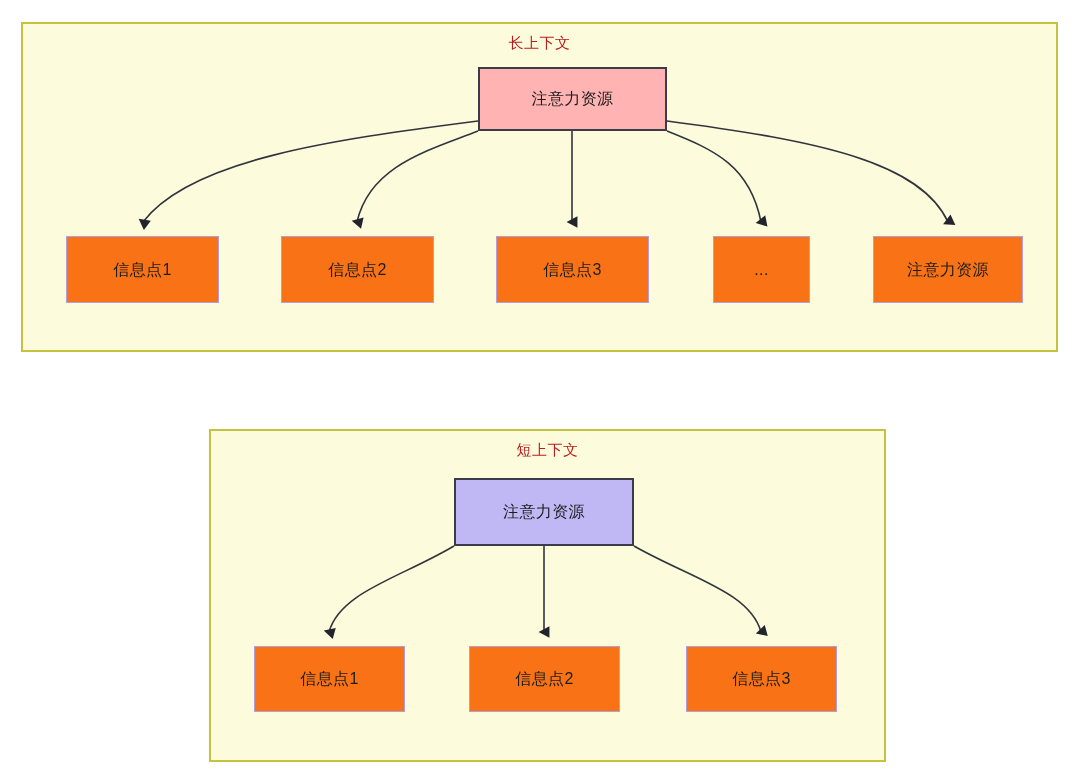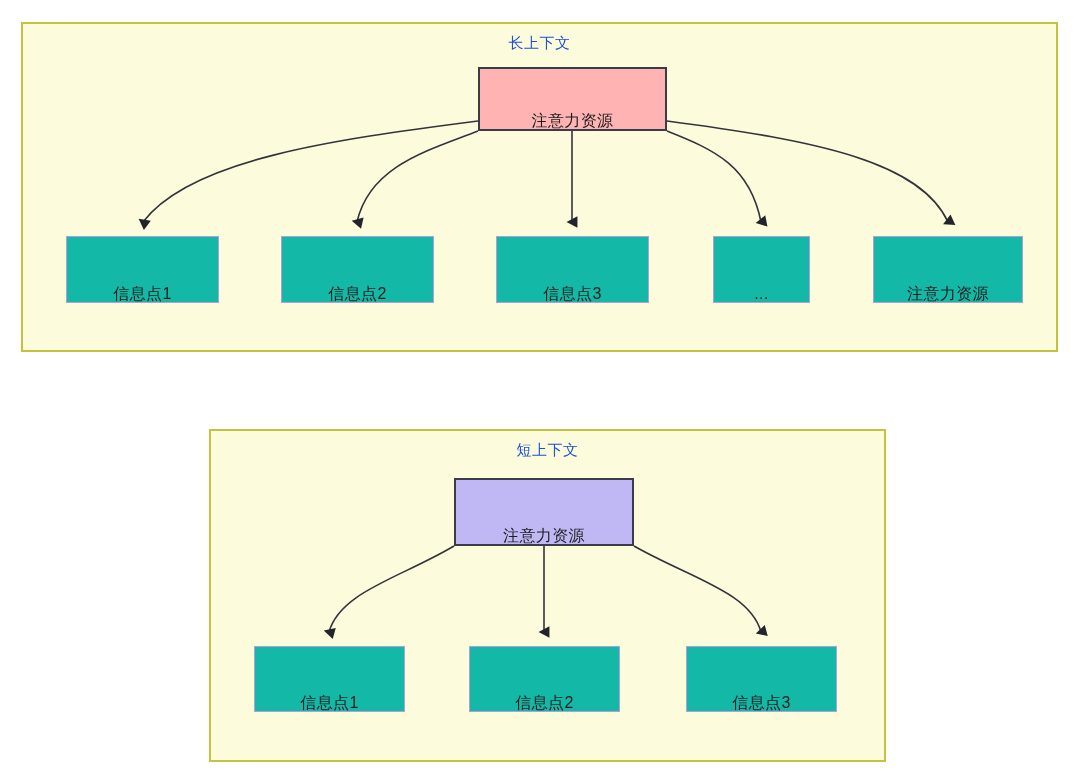--- a/index.html
+++ b/index.html
@@ -37,46 +37,46 @@
     left: 209px;
     top: 429px;
     width: 677px;
     height: 333px;
   }
   .panel-title {
     position: absolute;
     width: 100%;
     text-align: center;
     font-size: 15px;
-    color: #1d4ed8;
+    color: #b91c1c;
     letter-spacing: 0.5px;
     top: 10px;
     left: 0;
   }
   .node {
     position: absolute;
     box-sizing: border-box;
     display: flex;
-    align-items: flex-end;
+    align-items: center;
     justify-content: center;
     font-size: 16px;
     color: #1d1d1d;
     letter-spacing: 0.4px;
     line-height: 1;
   }
   .node-root-pink {
     background: #ffb3b3;
     border: 2px solid #3b3b4a;
   }
   .node-root-blue {
     background: #c0b8f5;
     border: 2px solid #3b3b4a;
   }
   .node-leaf {
-    background: #14b8a6;
+    background: #f97316;
     border: 1.6px solid #b39ddb;
   }
   .edges {
     position: absolute;
     left: 0;
     top: 0;
     width: 1080px;
     height: 774px;
     pointer-events: none;
     overflow: visible;

